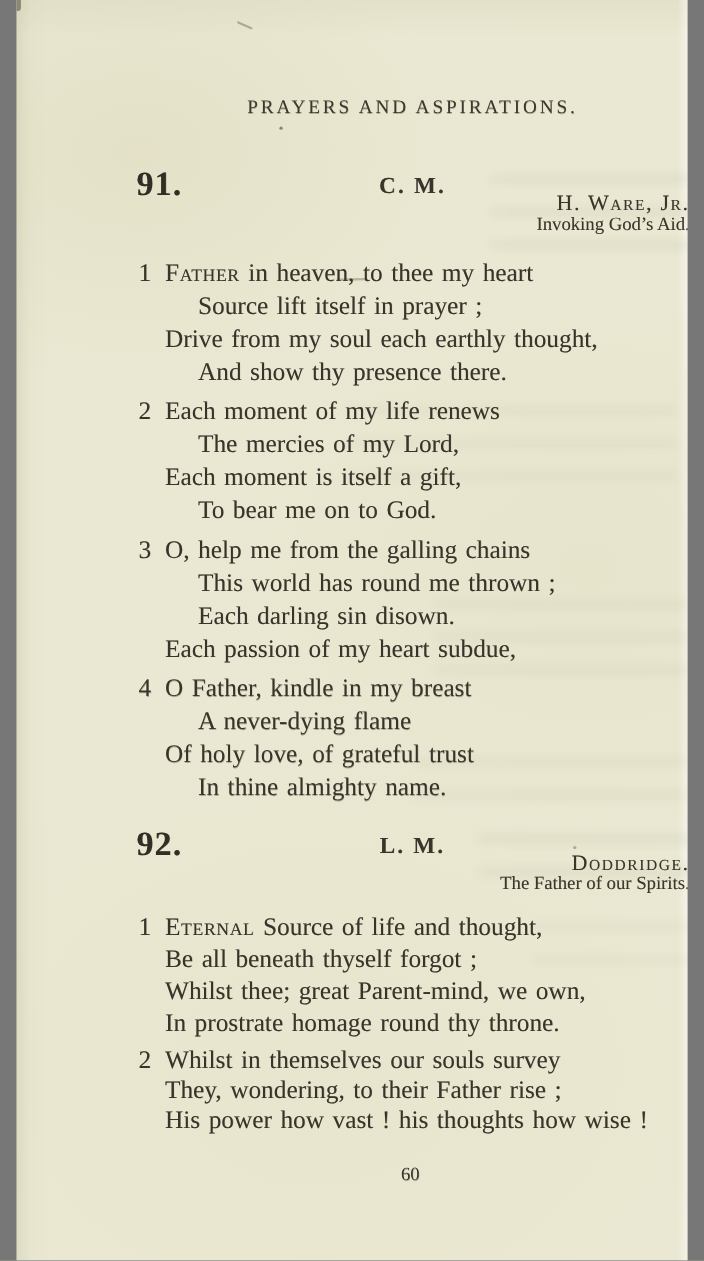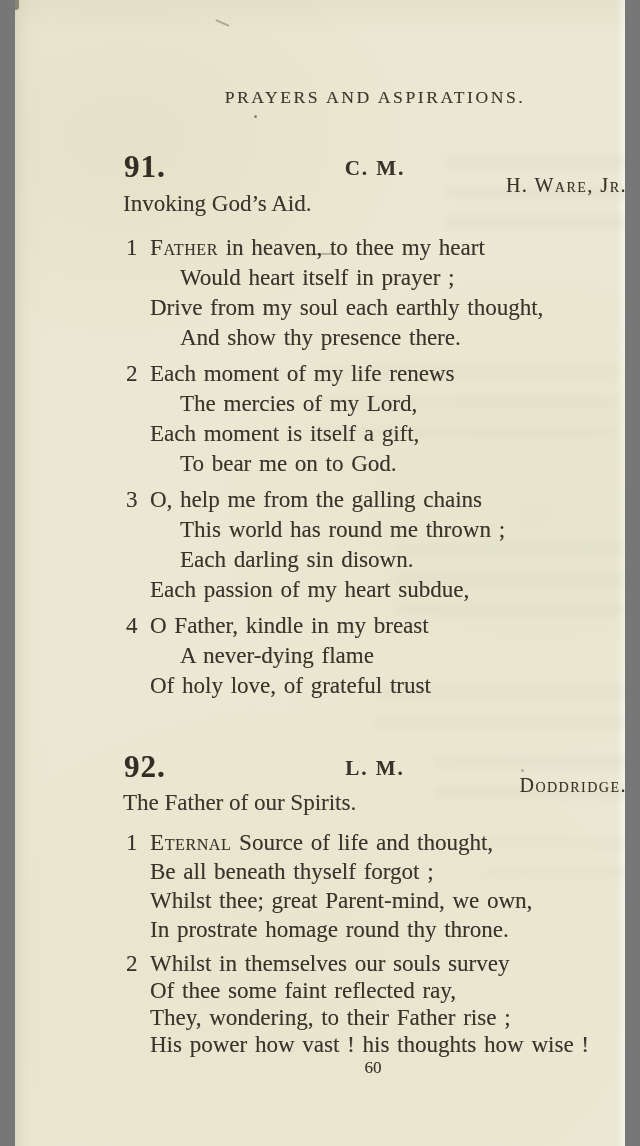--- a/index.html
+++ b/index.html
@@ -43,22 +43,22 @@
   .hymn-meter {
     position:absolute; left:0; right:0; top:7px; text-align:center;
     font-size:21px; font-weight:bold; line-height:26px; letter-spacing:2px;
   }
   .hymn-author {
     position:absolute; right:0; top:24px;
     font-size:20px; line-height:26px;
     font-variant:small-caps; letter-spacing:1.5px;
   }
   .hymn-title {
-    text-align:left;
-    font-size:23px; line-height:24px;
+    text-align:right;
+    font-size:17px; line-height:24px;
     margin-top:6px;
     color:#3b362c;
   }
   #hymn-92 .hymn-title { margin-top:5px; }
 
   
   .verse {
     position:relative;
     padding-left:27px;
     font-size:23px; line-height:30px;
@@ -126,21 +126,21 @@
     <div class="hymn-head">
       <span class="hymn-num ink">91.</span>
       <span class="hymn-meter ink">C. M.</span>
       <span class="hymn-author ink">H. Ware, Jr.</span>
     </div>
     <div class="hymn-title ink">Invoking God’s Aid.</div>
 
     <div class="verse verse-1 ink">
       <span class="vnum">1</span>
       <div class="line"><span class="sc">Father</span><span> in heaven, to thee my heart</span></div>
-      <div class="line ind"><span>Would heart itself in prayer ;</span></div>
+      <div class="line ind"><span>Source lift itself in prayer ;</span></div>
       <div class="line"><span>Drive from my soul each earthly thought,</span></div>
       <div class="line ind"><span>And show thy presence there.</span></div>
     </div>
 
     <div class="verse verse-2 ink">
       <span class="vnum">2</span>
       <div class="line"><span>Each moment of my life renews</span></div>
       <div class="line ind"><span>The mercies of my Lord,</span></div>
       <div class="line"><span>Each moment is itself a gift,</span></div>
       <div class="line ind"><span>To bear me on to God.</span></div>
@@ -152,20 +152,21 @@
       <div class="line ind"><span>This world has round me thrown ;</span></div>
       <div class="line ind"><span>Each darling sin disown.</span></div>
       <div class="line"><span>Each passion of my heart subdue,</span></div>
     </div>
 
     <div class="verse verse-4 ink">
       <span class="vnum">4</span>
       <div class="line"><span>O Father, kindle in my breast</span></div>
       <div class="line ind"><span>A never-dying flame</span></div>
       <div class="line"><span>Of holy love, of grateful trust</span></div>
+      <div class="line ind"><span>In thine almighty name.</span></div>
     </div>
   </section>
 
   <section class="hymn" id="hymn-92">
     <div class="hymn-head">
       <span class="hymn-num ink">92.</span>
       <span class="hymn-meter ink">L. M.</span>
       <span class="hymn-author ink">Doddridge.</span>
     </div>
     <div class="hymn-title ink">The Father of our Spirits.</div>
@@ -174,21 +175,20 @@
       <span class="vnum">1</span>
       <div class="line"><span class="sc">Eternal</span><span> Source of life and thought,</span></div>
       <div class="line"><span>Be all beneath thyself forgot ;</span></div>
       <div class="line"><span>Whilst thee; great Parent-mind, we own,</span></div>
       <div class="line"><span>In prostrate homage round thy throne.</span></div>
     </div>
 
     <div class="verse verse-2 ink">
       <span class="vnum">2</span>
       <div class="line"><span>Whilst in themselves our souls survey</span></div>
-      <div class="line"><span>Of thee some faint reflected ray,</span></div>
       <div class="line"><span>They, wondering, to their Father rise ;</span></div>
       <div class="line"><span>His power how vast ! his thoughts how wise !</span></div>
     </div>
   </section>
 
   <div class="page-number ink">60</div>
 
 </div>
 
 </body></html>

